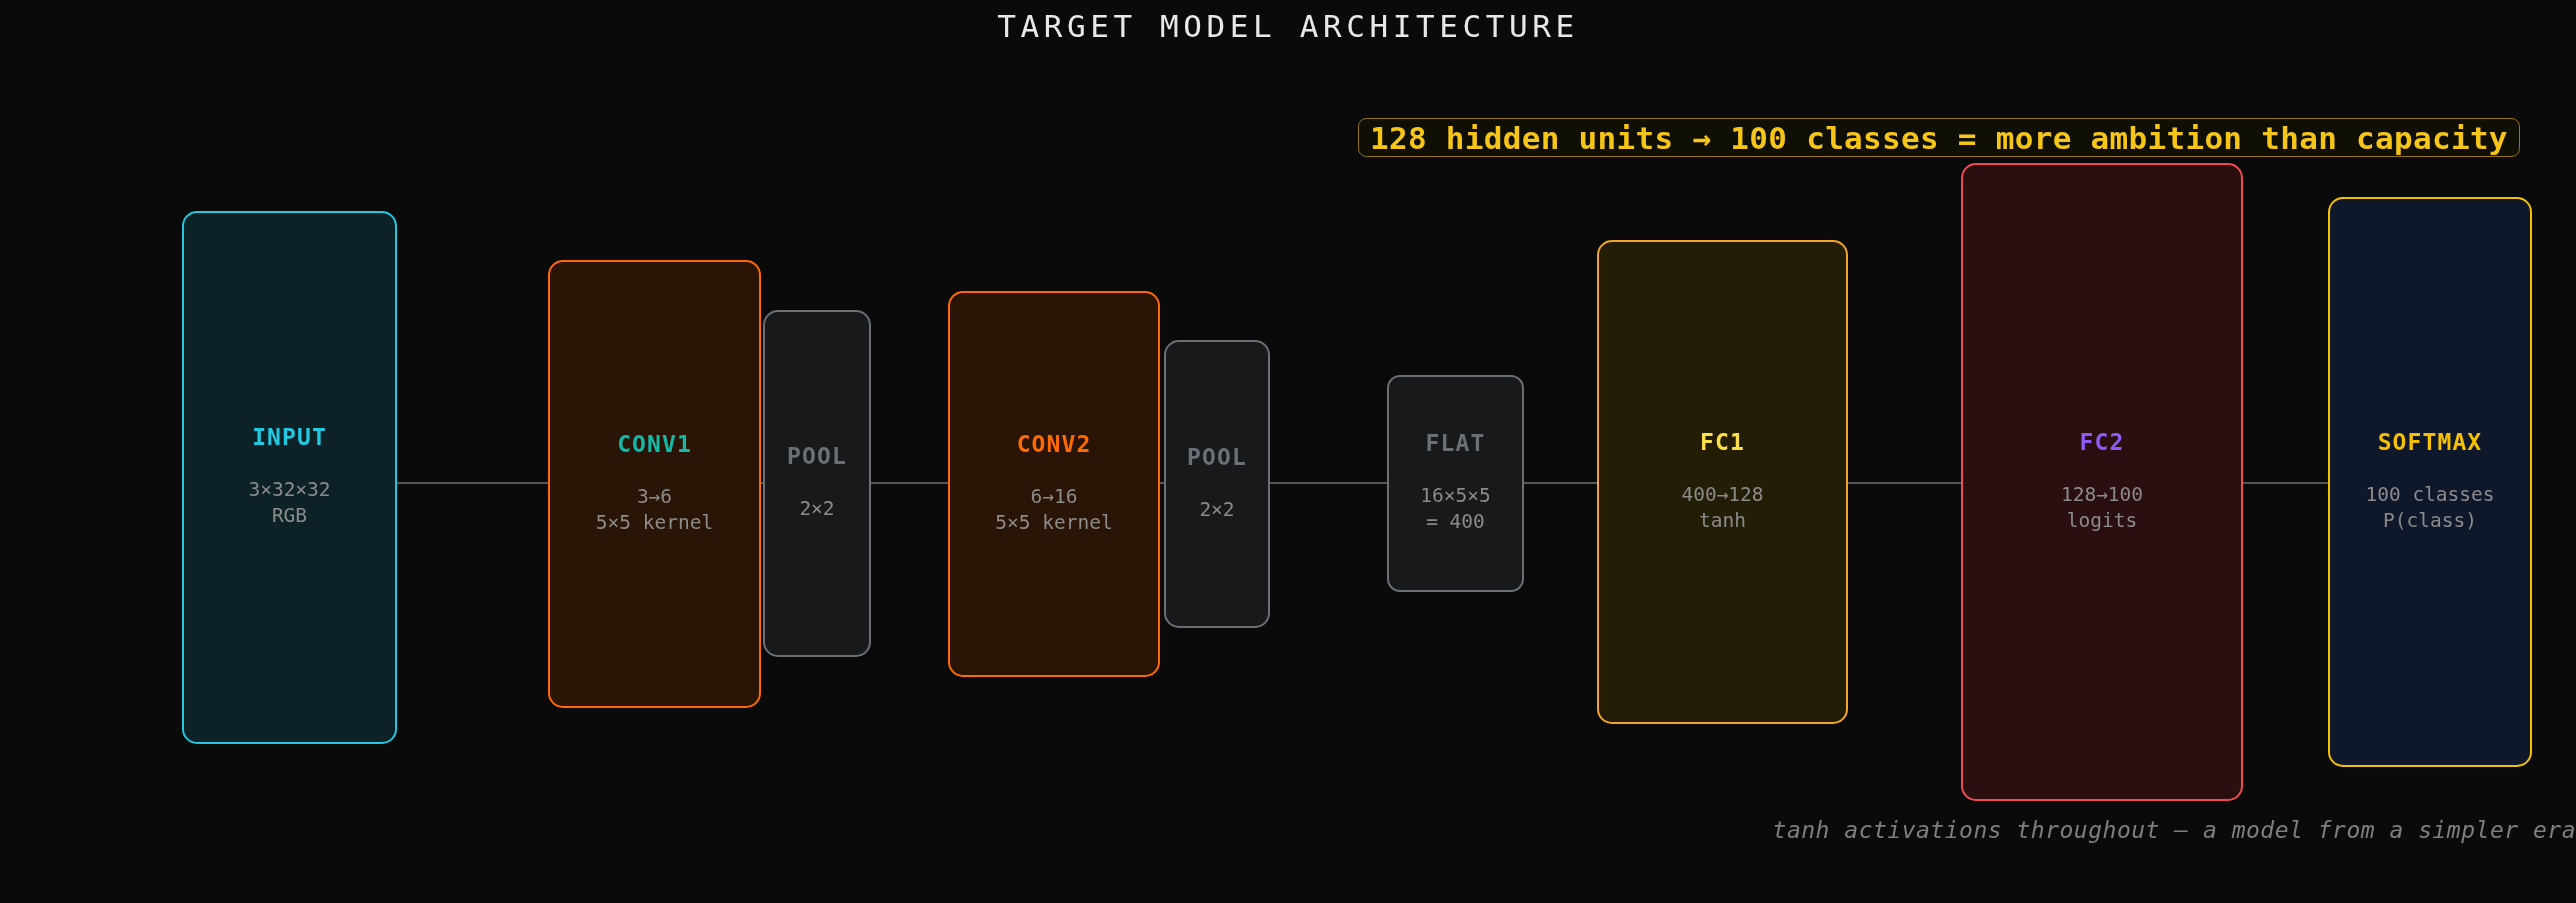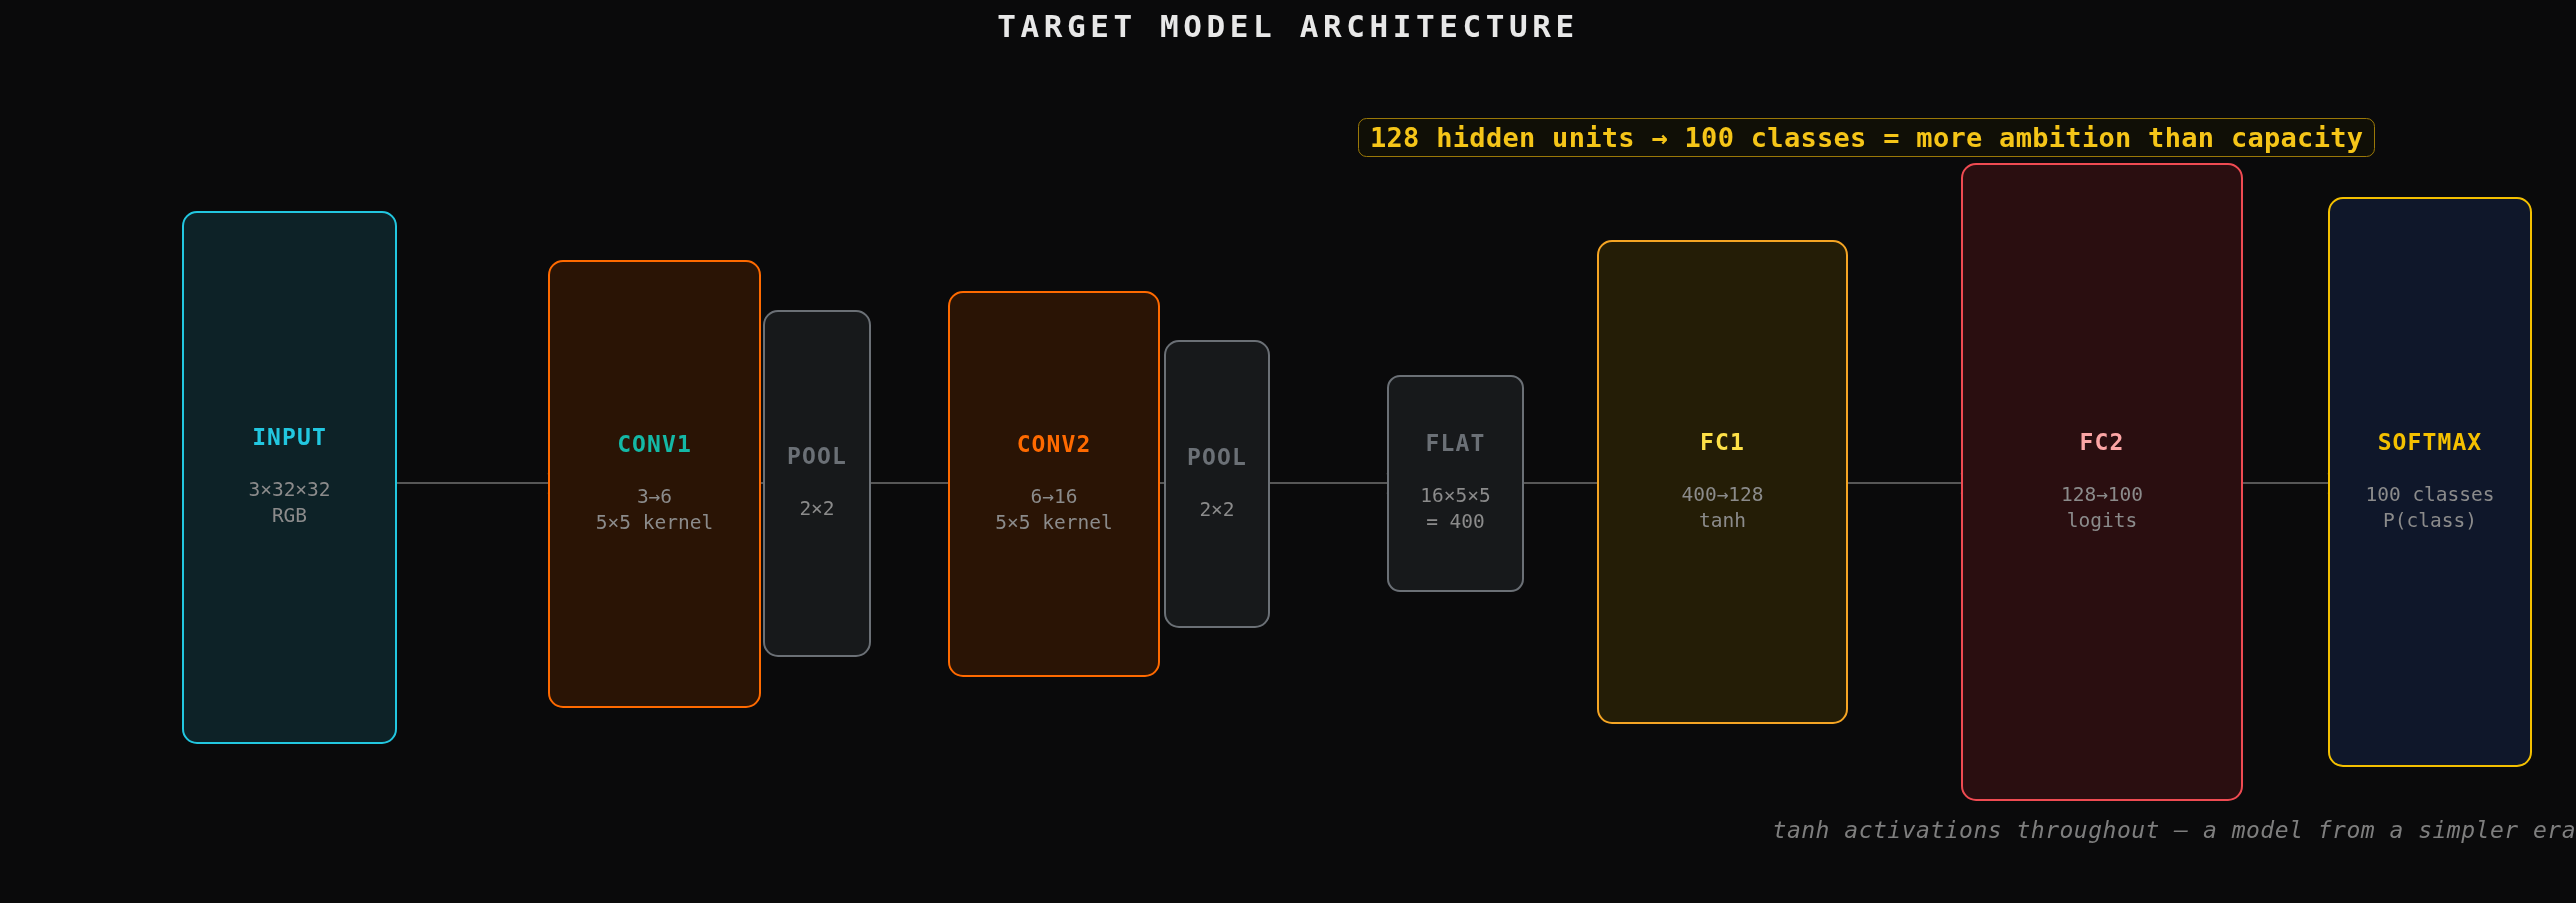--- a/index.html
+++ b/index.html
@@ -25,40 +25,40 @@
   
   .title {
     position: absolute;
     top: 8.4px;
     left: 0;
     width: 2576px;
     text-align: center;
     color: #e8e8e8;
     font-family: "DejaVu Sans Mono", monospace;
     font-size: 31px;
-    font-weight: bold;
+    font-weight: normal;
     letter-spacing: 4.6px;
   }
 
   
   .banner {
     position: absolute;
     top: 118px;
     left: 1358px;
     height: 39px;
     box-sizing: border-box;
     display: flex;
     align-items: center;
     padding: 8px 11px;
     border: 1.9px solid #9a7808;
     border-radius: 8.4px;
     background: #100f06;
     color: #f5c518;
     font-family: "DejaVu Sans Mono", monospace;
-    font-size: 27px;
+    font-size: 31px;
     font-weight: bold;
     letter-spacing: 0.3px;
     white-space: nowrap;
   }
 
   
   .layer {
     position: absolute;
     box-sizing: border-box;
     border-width: 2.8px;
@@ -228,21 +228,21 @@
       </div>
       <div class="layer" style="left: 1597px; top: 240px; width: 251px; height: 484px; border-color: rgb(245, 165, 36); background: rgb(36, 29, 6);">
         <div class="layer-inner">
           <span class="layer-label" style="color: #fde047;">FC1</span>
           <span class="layer-sub">400→128</span>
           <span class="layer-sub">tanh</span>
         </div>
       </div>
       <div class="layer" style="left: 1961px; top: 163px; width: 282px; height: 638px; border-color: rgb(239, 75, 82); background: rgb(42, 14, 16);">
         <div class="layer-inner">
-          <span class="layer-label" style="color: #fca5a5;">FC2</span>
+          <span class="layer-label" style="color: #8b5cf6;">FC2</span>
           <span class="layer-sub">128→100</span>
           <span class="layer-sub">logits</span>
         </div>
       </div>
       <div class="layer" style="left: 2328px; top: 197px; width: 204px; height: 570px; border-color: rgb(244, 192, 0); background: #0f172a;">
         <div class="layer-inner">
           <span class="layer-label" style="color: rgb(244, 192, 0);">SOFTMAX</span>
           <span class="layer-sub">100 classes</span>
           <span class="layer-sub">P(class)</span>
         </div>

